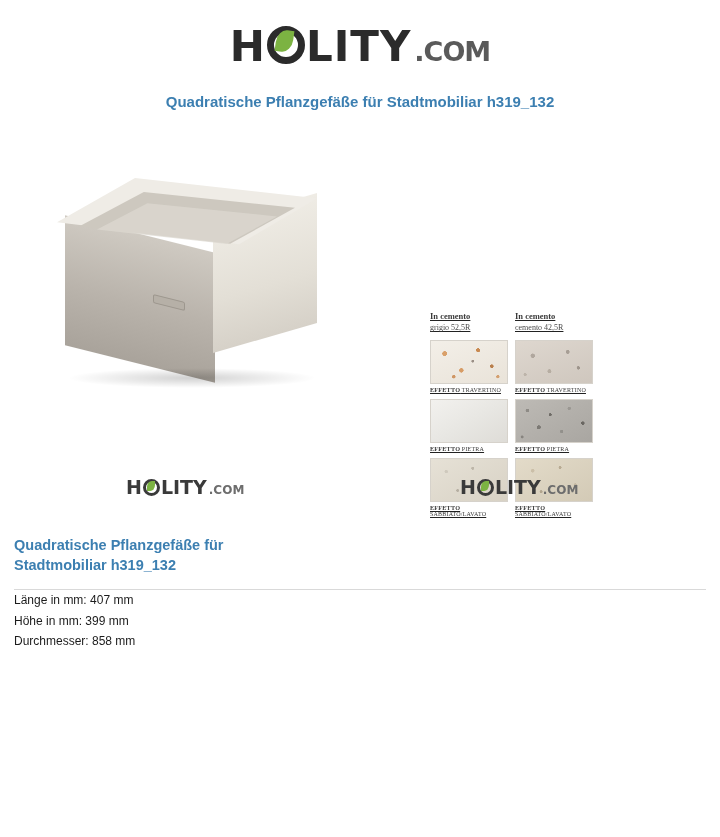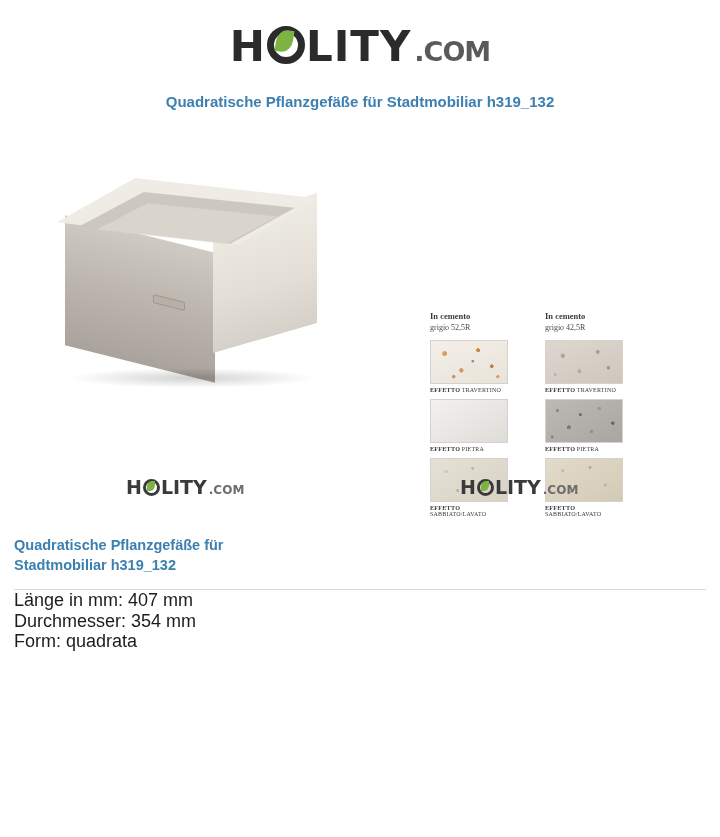--- a/index.html
+++ b/index.html
@@ -171,23 +171,23 @@
   
   .photo-swatch {
     position: absolute;
     left: 400px;
     top: 0px;
     width: 300px;
     height: 300px;
   }
   .swatch-cols {
     display: flex;
-    gap: 30px;
     padding-left: 30px;
     padding-top: 175px;
+    text-decoration: underline;
   }
   .swatch-col { width: 85px; }
   .swatch-col-title {
     font-family: "Liberation Serif", serif;
     font-size: 8.5px;
     font-weight: bold;
     color: #3a3a3a;
     line-height: 1.35;
   }
   .swatch-col-title .sub {
@@ -329,21 +329,21 @@
     margin-top: 14px;
     border-top: 1px solid #d9d9d9;
     width: 692px;
   }
   .spec-list {
     list-style: none;
     margin: 0;
     padding: 0;
   }
   .spec-list li {
-    font-size: 18px;
+    font-size: 12px;
     color: #1c1c1c;
     line-height: 19.5px;
     padding-top: 1px;
   }
 </style>
 </head>
 <body>
 
 <div class="header">
   <div class="logo">
@@ -397,21 +397,21 @@
           <div class="swatch-box tex-sabb-bianco"></div>
           <div class="swatch-label">
             <b>EFFETTO</b><br><span>SABBIATO/LAVATO</span>
           </div>
         </div>
       </div>
 
       <div class="swatch-col">
         <div class="swatch-col-title">
           <span>In cemento</span><br>
-          <span class="sub">grigio 42,5R</span>
+          <span class="sub">cemento 42,5R</span>
         </div>
         <div class="swatch-cell">
           <div class="swatch-box tex-trav-grigio"></div>
           <div class="swatch-label">
             <b>EFFETTO</b><span> TRAVERTINO</span>
           </div>
         </div>
         <div class="swatch-cell">
           <div class="swatch-box tex-pietra-grigio"></div>
           <div class="swatch-label">
@@ -449,16 +449,16 @@
     <span class="wm-lity">LITY</span>
     <span class="wm-com">.COM</span>
   </div>
 </div>
 
 <div class="info">
   <div class="info-title">Quadratische Pflanzgefäße für Stadtmobiliar h319_132</div>
   <div class="divider"></div>
   <ul class="spec-list">
     <li>Länge in mm: 407 mm</li>
-    <li>Durchmesser: 354 mm</li>
-    <li>Form: quadrata</li>
+    <li>Höhe in mm: 399 mm</li>
+    <li>Durchmesser: 858 mm</li>
   </ul>
 </div>
 
 </body></html>

